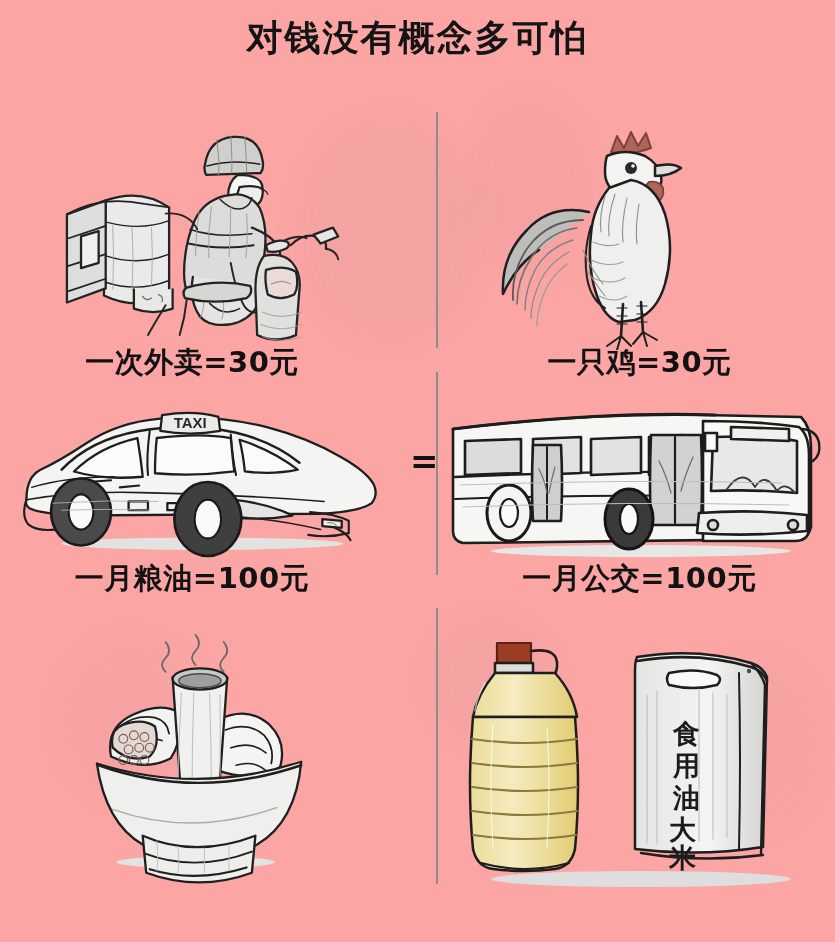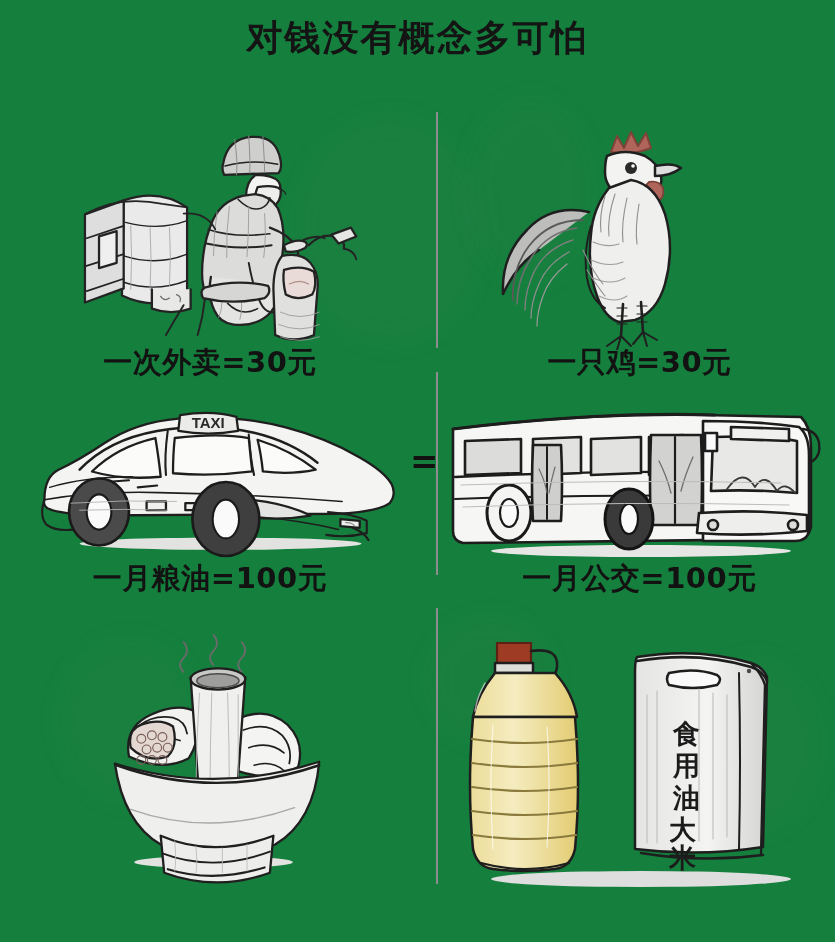--- a/index.html
+++ b/index.html
@@ -3,21 +3,21 @@
 <meta charset="utf-8">
 <style>
   html,body{margin:0;padding:0;}
   body{
     width:835px;height:942px;
     background:#ffffff;
     font-family:"Liberation Sans","DejaVu Sans",sans-serif;
     overflow:hidden;
     position:relative;
   }
-  .page{position:relative;width:835px;height:942px;background:#15803d;}
+  .page{position:relative;width:835px;height:942px;background:#fca5a5;}
 
   
   .title{
     position:absolute;left:0;top:14px;width:835px;
     text-align:center;
     font-size:36px;font-weight:bold;color:#141414;
     letter-spacing:2px;
     font-family:"DejaVu Sans","Liberation Sans",sans-serif;
   }
 
@@ -36,21 +36,21 @@
   }
   .eq1{left:410px;top:344px;}
 
   
   .row{position:absolute;left:0;width:835px;}
   .r1{top:100px;height:285px;}
   .r2{top:385px;height:230px;}
   .r3{top:615px;height:320px;}
 
   .cell{position:absolute;top:0;height:100%;}
-  .cell-left{left:18px;width:384px;}
+  .cell-left{left:0;width:384px;}
   .cell-right{left:441px;width:397px;}
 
   .art{position:absolute;left:0;top:0;width:100%;}
   .caption{
     position:absolute;left:0;width:100%;
     text-align:center;
     font-size:29px;font-weight:bold;color:#121212;
     font-family:"DejaVu Sans","Liberation Sans",sans-serif;
     letter-spacing:0.5px;
     white-space:nowrap;

